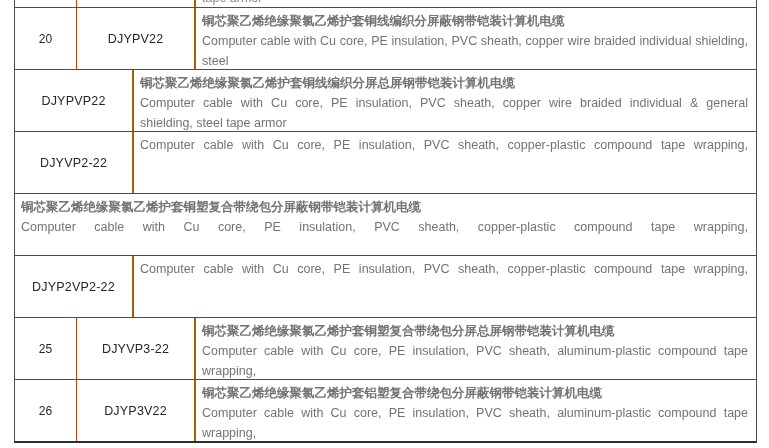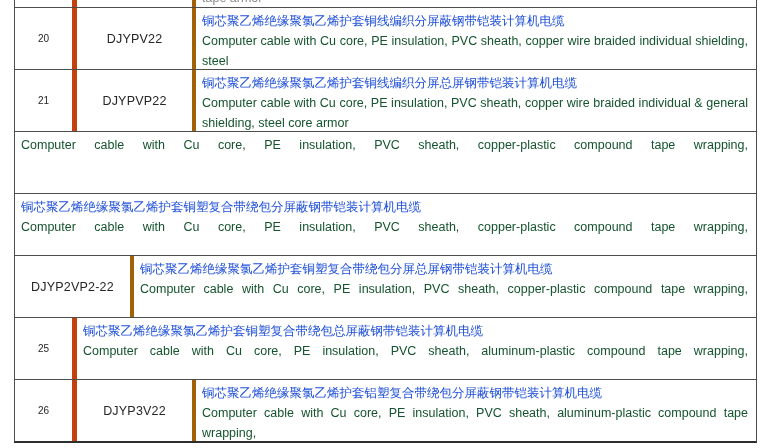--- a/index.html
+++ b/index.html
@@ -26,47 +26,48 @@
     height:62px;
     border-top:1px solid #4d4d4d;
   }
   .trow.partial {
     height:7px;
     border-top:none;
   }
   .cell { box-sizing:border-box; }
   .c-no {
     width:62px;
-    border-right:5px solid #c2410c;
+    border-right:1px solid #c2410c;
     display:flex; align-items:center; justify-content:center;
-    font-size:10px;
+    font-size:12px;
   }
   .c-model {
     width:119px;
-    border-right:4px solid #a16207;
+    border-right:2px solid #a16207;
     display:flex; align-items:center; justify-content:center;
     font-size:12.5px;
     letter-spacing:.2px;
   }
   .c-desc {
     flex:1;
     padding:3px 8px 0 6px;
     overflow:hidden;
   }
   .cn {
     font-size:12.5px;
     line-height:20px;
-    color:#1d4ed8;
+    color:#737373;
     white-space:nowrap;
     overflow:hidden;
+    font-weight:bold;
   }
   .en {
     font-size:12.5px;
     line-height:20px;
-    color:#14532d;
+    color:#737373;
   }
   .en.just {
     text-align:justify;
     text-align-last:justify;
     white-space:normal;
   }
   .partial .c-desc { position:relative; padding:0 8px 0 6px; }
   .partial-frag {
     position:absolute;
     top:-9px; left:6px;
@@ -92,57 +93,57 @@
       <div class="cell c-no">20</div>
       <div class="cell c-model">DJYPV22</div>
       <div class="cell c-desc">
         <div class="cn">铜芯聚乙烯绝缘聚氯乙烯护套铜线编织分屏蔽钢带铠装计算机电缆</div>
         <div class="en just">Computer cable with Cu core, PE insulation, PVC sheath, copper wire braided individual shielding, steel</div>
 
       </div>
     </div>
 
     <div class="trow">
-      <div class="cell c-no">21</div>
       <div class="cell c-model">DJYPVP22</div>
       <div class="cell c-desc">
         <div class="cn">铜芯聚乙烯绝缘聚氯乙烯护套铜线编织分屏总屏钢带铠装计算机电缆</div>
         <div class="en just">Computer cable with Cu core, PE insulation, PVC sheath, copper wire braided individual &amp; general</div>
-        <div class="en">shielding, steel core armor</div>
+        <div class="en">shielding, steel tape armor</div>
       </div>
     </div>
 
     <div class="trow">
+      <div class="cell c-model">DJYVP2-22</div>
       <div class="cell c-desc">
         <div class="en just">Computer cable with Cu core, PE insulation, PVC sheath, copper-plastic compound tape wrapping,</div>
 
       </div>
     </div>
 
     <div class="trow">
       <div class="cell c-desc">
         <div class="cn">铜芯聚乙烯绝缘聚氯乙烯护套铜塑复合带绕包分屏蔽钢带铠装计算机电缆</div>
         <div class="en just">Computer cable with Cu core, PE insulation, PVC sheath, copper-plastic compound tape wrapping,</div>
 
       </div>
     </div>
 
     <div class="trow">
       <div class="cell c-model">DJYP2VP2-22</div>
       <div class="cell c-desc">
-        <div class="cn">铜芯聚乙烯绝缘聚氯乙烯护套铜塑复合带绕包分屏总屏钢带铠装计算机电缆</div>
         <div class="en just">Computer cable with Cu core, PE insulation, PVC sheath, copper-plastic compound tape wrapping,</div>
 
       </div>
     </div>
 
     <div class="trow">
       <div class="cell c-no">25</div>
+      <div class="cell c-model">DJYVP3-22</div>
       <div class="cell c-desc">
-        <div class="cn">铜芯聚乙烯绝缘聚氯乙烯护套铜塑复合带绕包总屏蔽钢带铠装计算机电缆</div>
+        <div class="cn">铜芯聚乙烯绝缘聚氯乙烯护套铜塑复合带绕包分屏总屏钢带铠装计算机电缆</div>
         <div class="en just">Computer cable with Cu core, PE insulation, PVC sheath, aluminum-plastic compound tape wrapping,</div>
 
       </div>
     </div>
 
     <div class="trow">
       <div class="cell c-no">26</div>
       <div class="cell c-model">DJYP3V22</div>
       <div class="cell c-desc">
         <div class="cn">铜芯聚乙烯绝缘聚氯乙烯护套铝塑复合带绕包分屏蔽钢带铠装计算机电缆</div>

